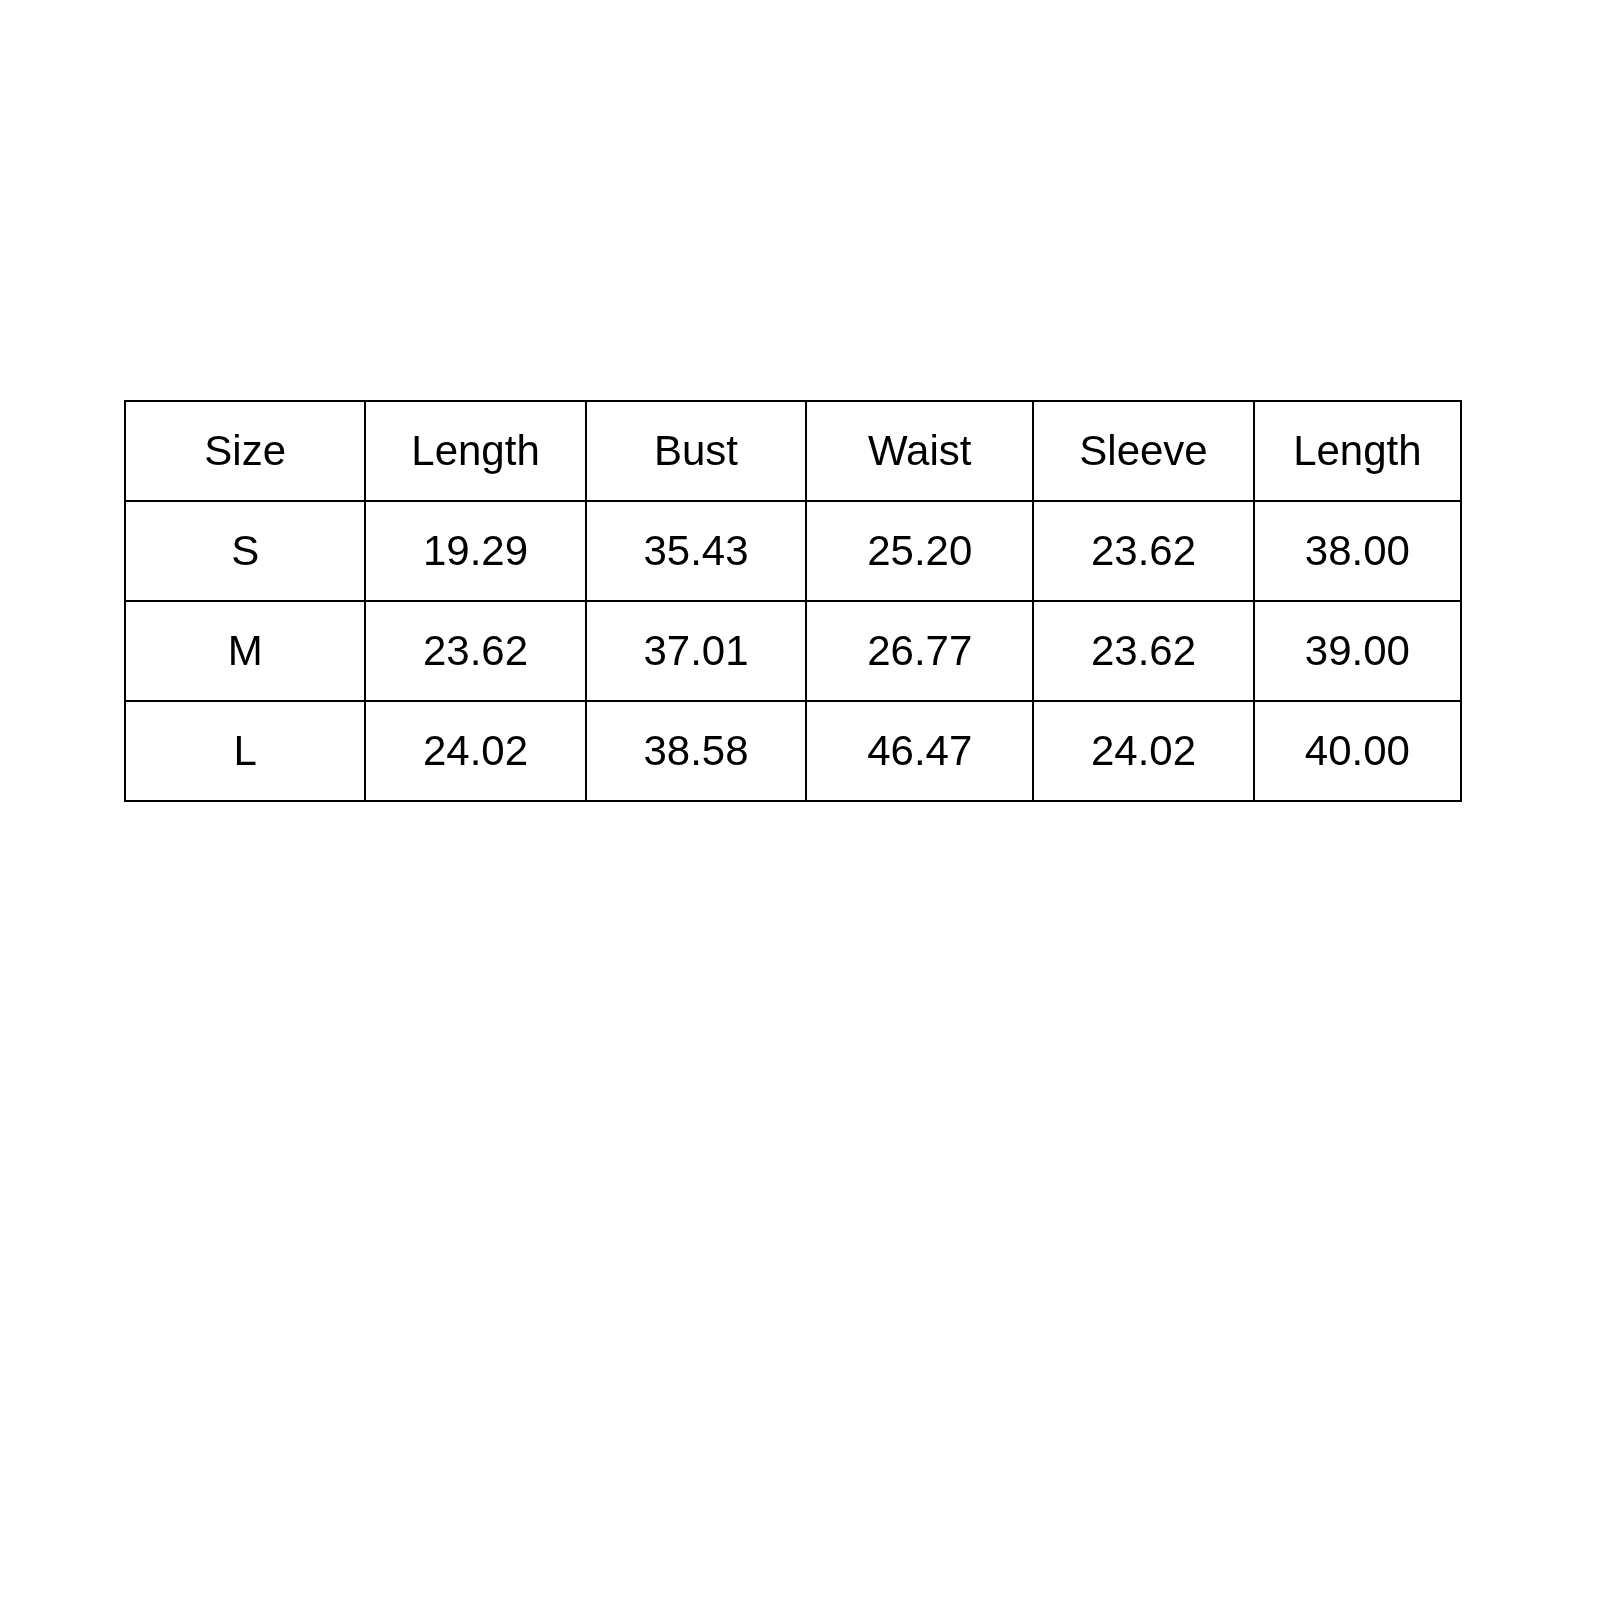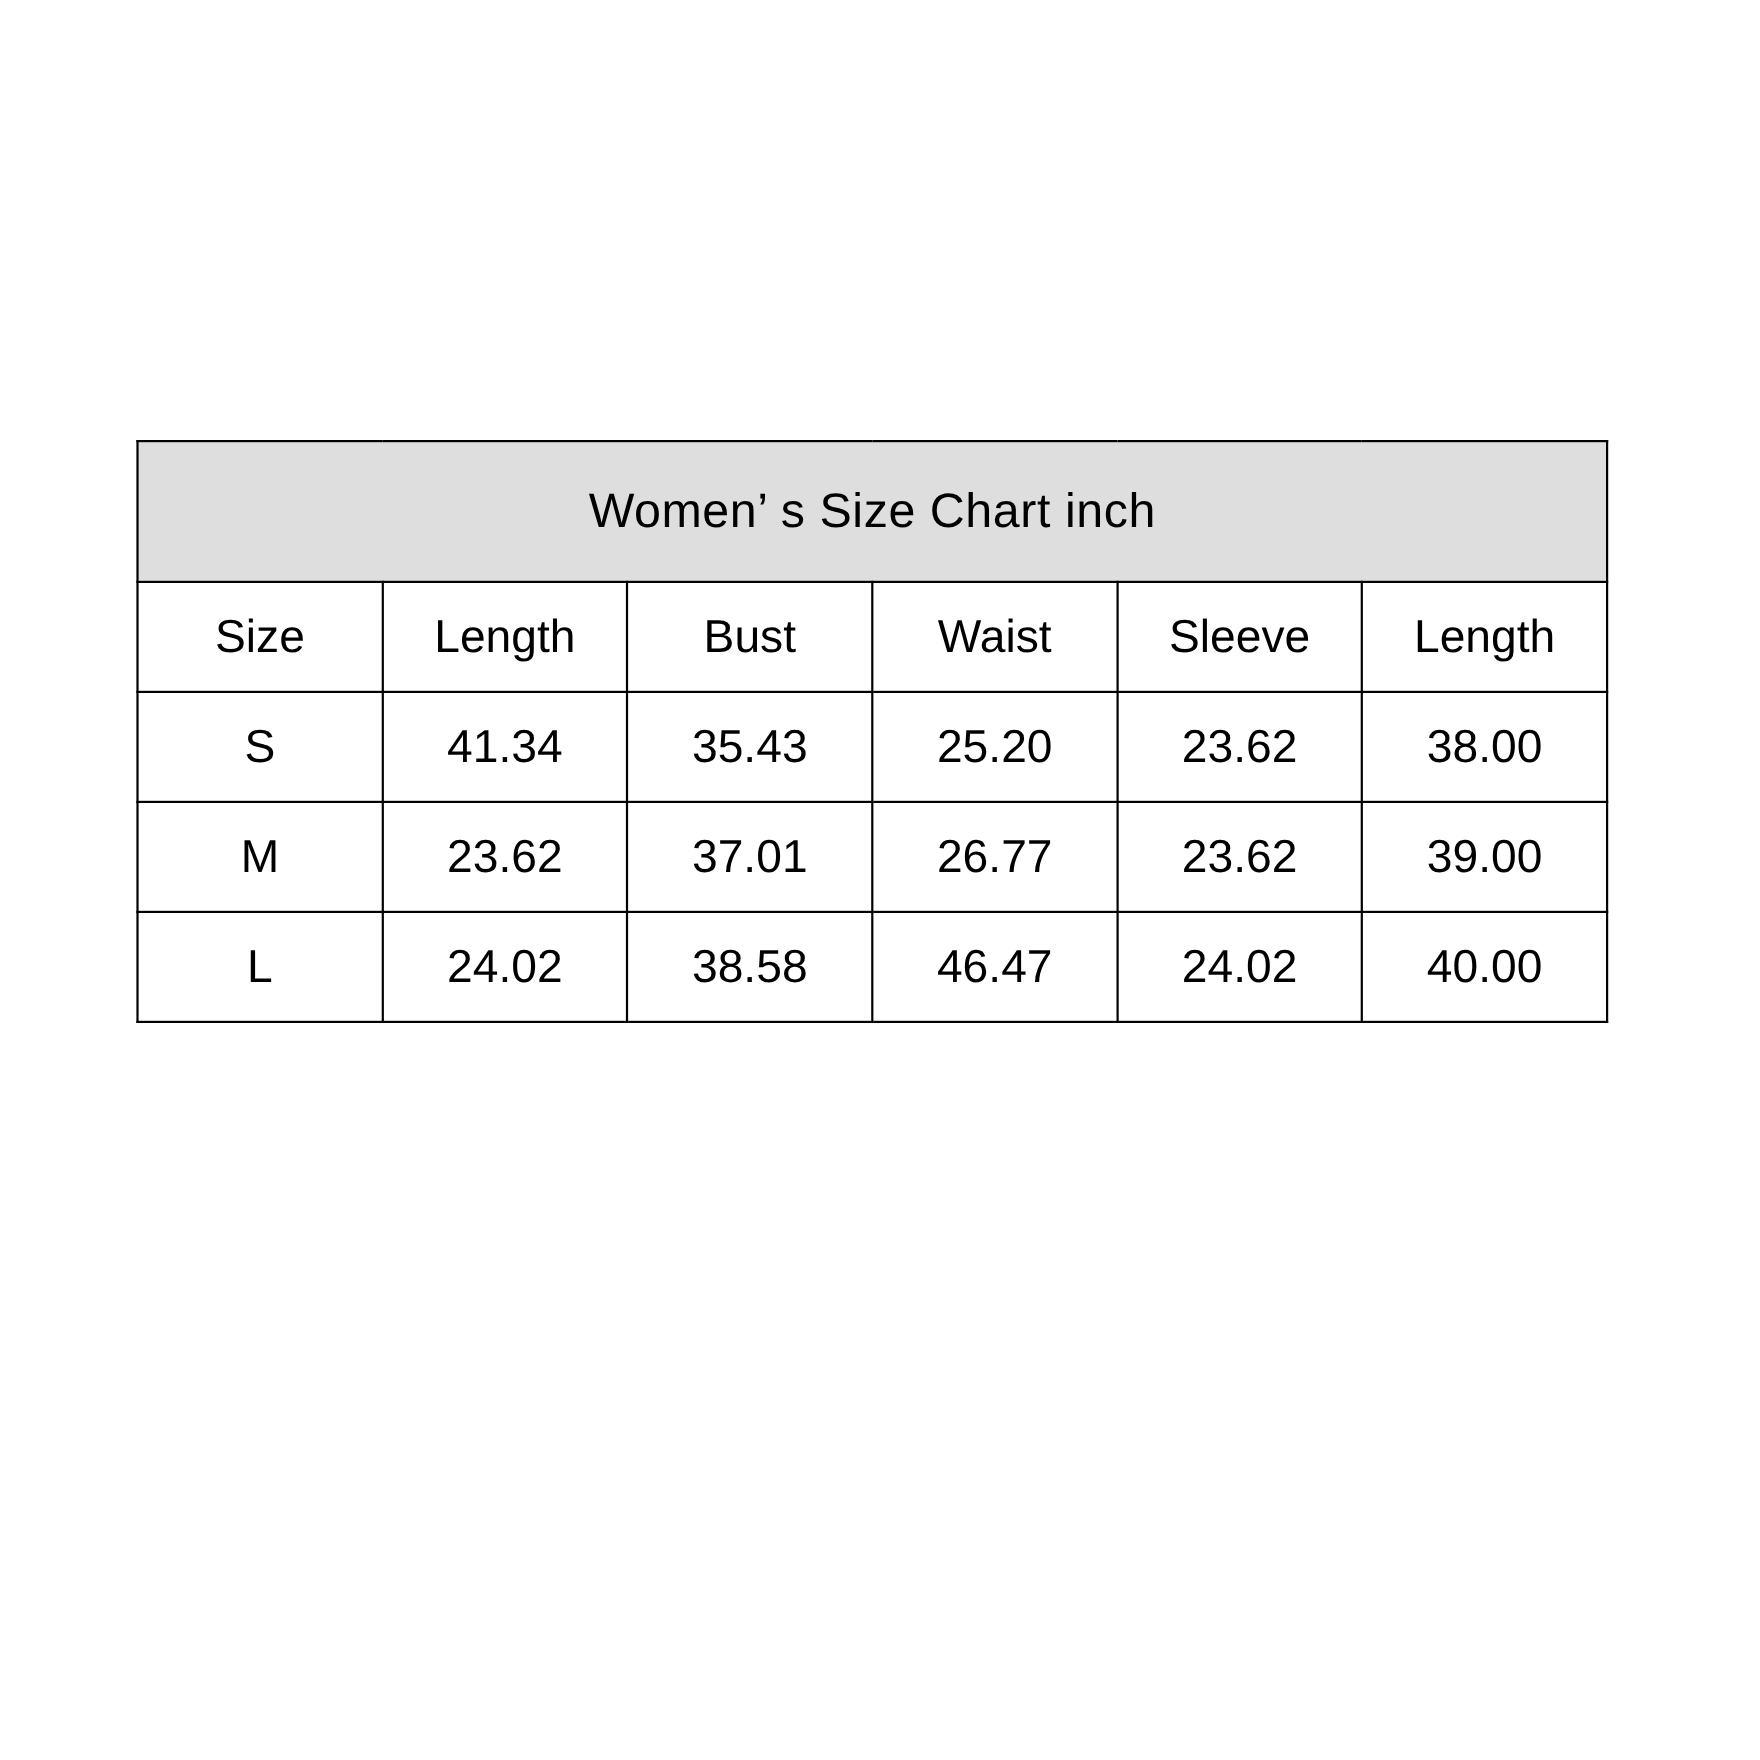--- a/index.html
+++ b/index.html
@@ -59,34 +59,31 @@
   .col-c { width: 17.0%; }
   .col-d { width: 16.5%; }
   .col-e { width: 15.5%; }
 </style>
 </head>
 <body>
 
 <div class="chart-wrap">
   <table class="size-chart">
     <tbody>
-      <tr>
-        <td class="title-cell" colspan="6">Women’ s Size Chart inch</td>
-      </tr>
       <tr class="header-row">
         <td class="col-size">Size</td>
         <td class="col-a">Length</td>
         <td class="col-b">Bust</td>
         <td class="col-c">Waist</td>
         <td class="col-d">Sleeve</td>
         <td class="col-e">Length</td>
       </tr>
       <tr class="data-row">
         <td>S</td>
-        <td>41.34</td>
+        <td>19.29</td>
         <td>35.43</td>
         <td>25.20</td>
         <td>23.62</td>
         <td>38.00</td>
       </tr>
       <tr class="data-row">
         <td>M</td>
         <td>23.62</td>
         <td>37.01</td>
         <td>26.77</td>

